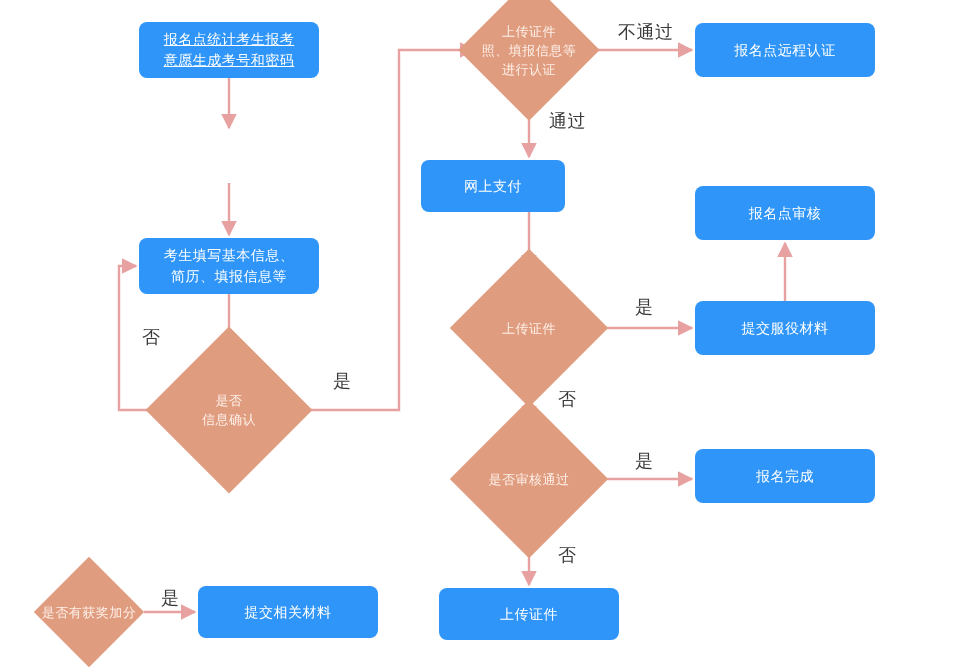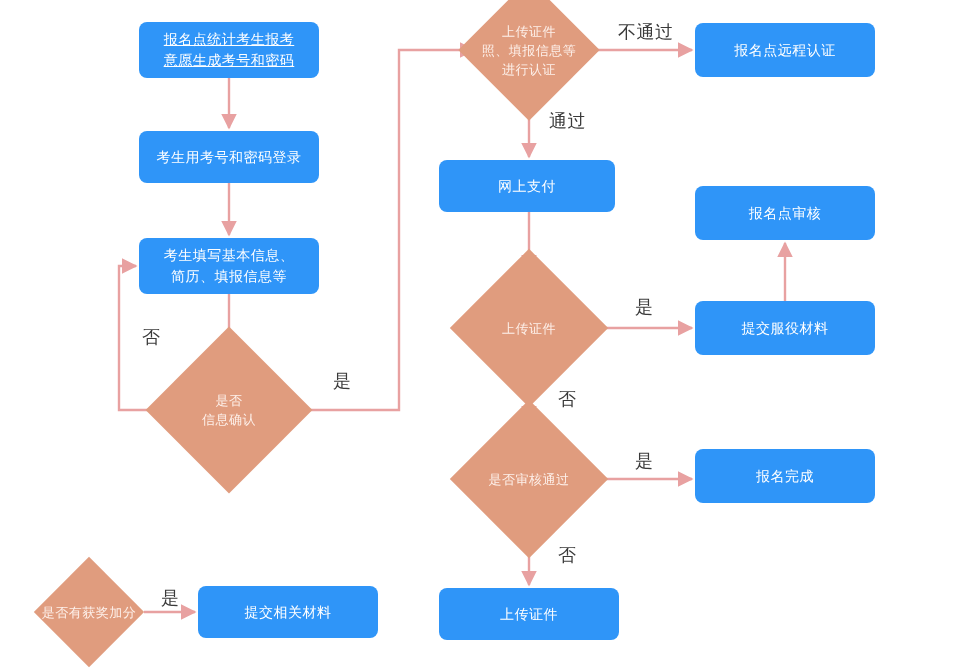--- a/index.html
+++ b/index.html
@@ -121,40 +121,35 @@
     </g>
   </svg>
 
   <div class="node proc" style="left:139px; top:22px; width:180px; height:56px;text-decoration:underline;">
     <div>
       <div>报名点统计考生报考</div>
       <div>意愿生成考号和密码</div>
     </div>
   </div>
 
-  <div class="node proc" style="left:139px; top:131px; width:180px; height:52px;">
-    <div>
-      <div>考生用考号和密码登录</div>
-    </div>
-  </div>
 
   <div class="node proc" style="left:139px; top:238px; width:180px; height:56px;">
     <div>
       <div>考生填写基本信息、</div>
       <div>简历、填报信息等</div>
     </div>
   </div>
 
   <div class="node proc" style="left:695px; top:23px; width:180px; height:54px;">
     <div>
       <div>报名点远程认证</div>
     </div>
   </div>
 
-  <div class="node proc" style="left:439px; top:160px; width:176px; height:52px;">
+  <div class="node proc" style="left:421px; top:160px; width:144px; height:52px;">
     <div>
       <div>网上支付</div>
     </div>
   </div>
 
   <div class="node proc" style="left:695px; top:186px; width:180px; height:54px;">
     <div>
       <div>报名点审核</div>
     </div>
   </div>

